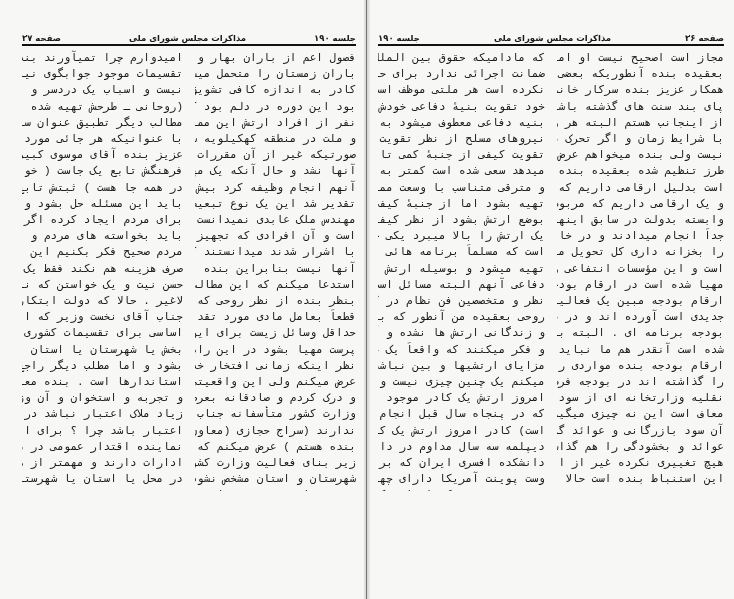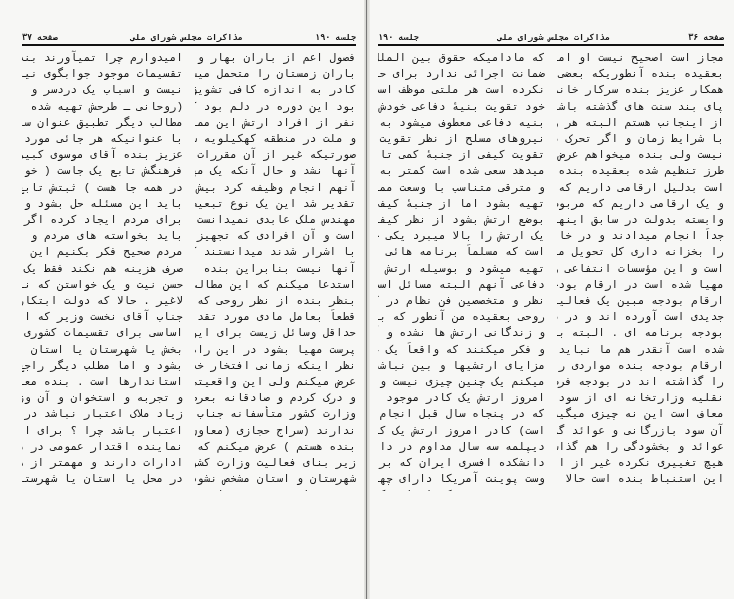--- a/index.html
+++ b/index.html
@@ -25,21 +25,21 @@
     }
     .header {
       position: absolute; top: 30px; height: 14px;
       border-bottom: 2px solid #111;
       direction: rtl;
       display: flex; justify-content: space-between; align-items: flex-end;
       font-size: 8.5px; font-weight: bold; line-height: 12px;
     }
     .page.left .header { left: 22px; right: 8px; }
     .page.right .header { left: 8px; right: 10px; }
-    .header span { white-space: nowrap; font-family: Liberation Mono, monospace; }
+    .header span { white-space: nowrap; }
     .cols {
       position: absolute; top: 50px; bottom: 108px;
       display: flex; direction: rtl; gap: 12px;
     }
     .page.left .cols { left: 22px; right: 8px; }
     .page.right .cols { left: 8px; right: 10px; }
     .col {
       flex: 1; direction: rtl; text-align: justify;
       text-align-last: justify;
       font-size: 11px; line-height: 16.2px;

